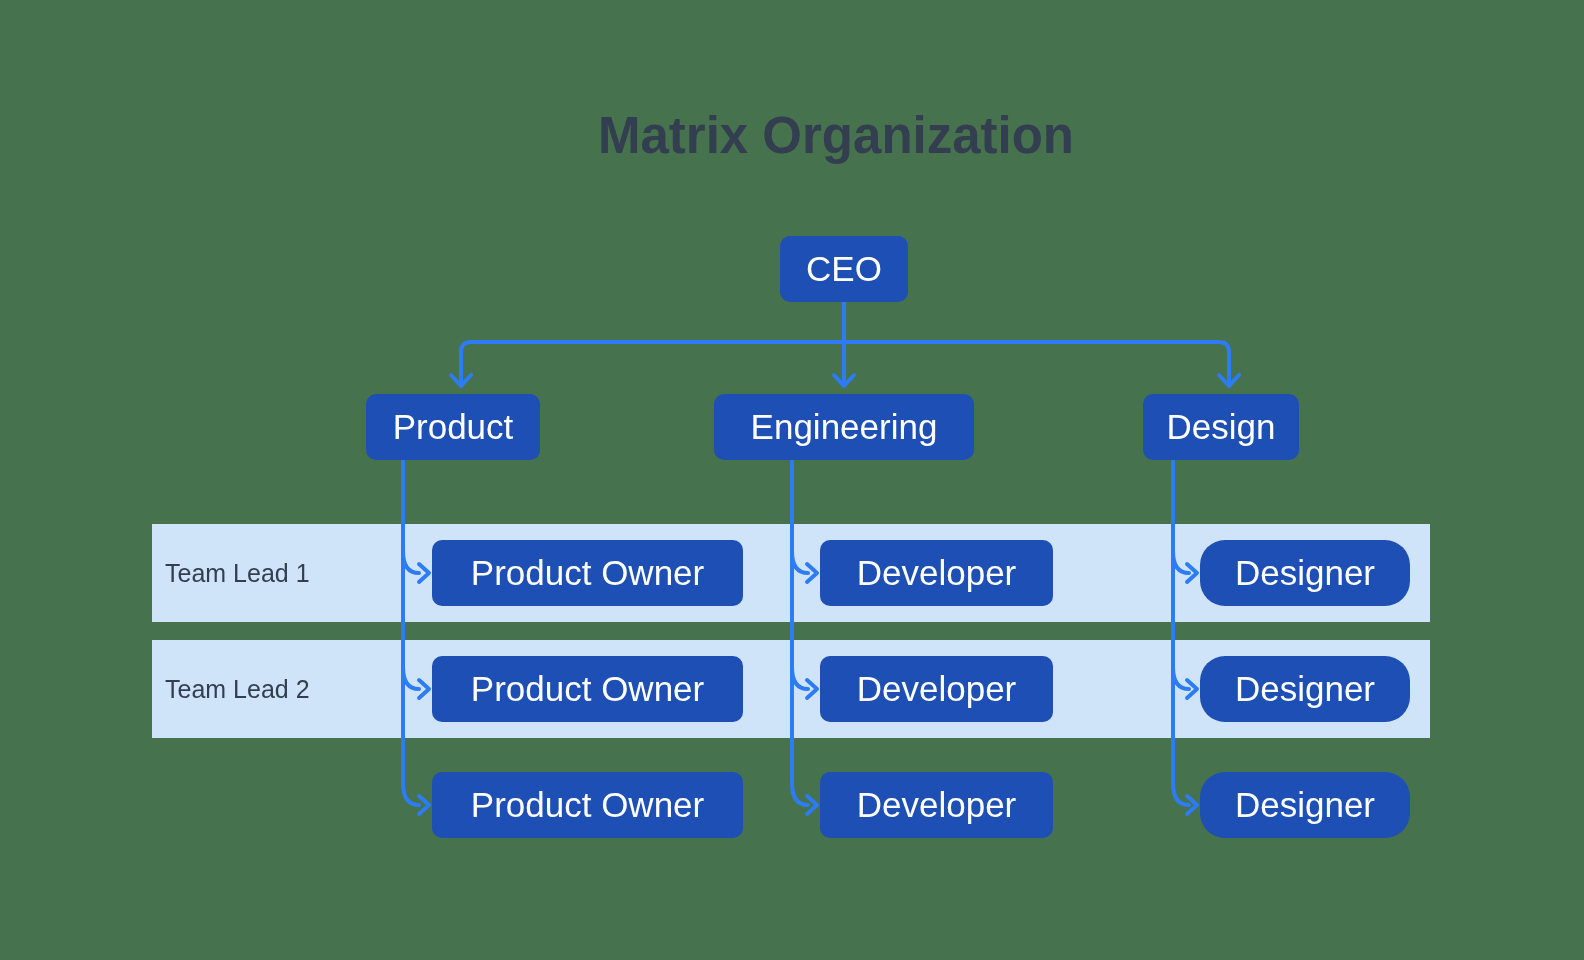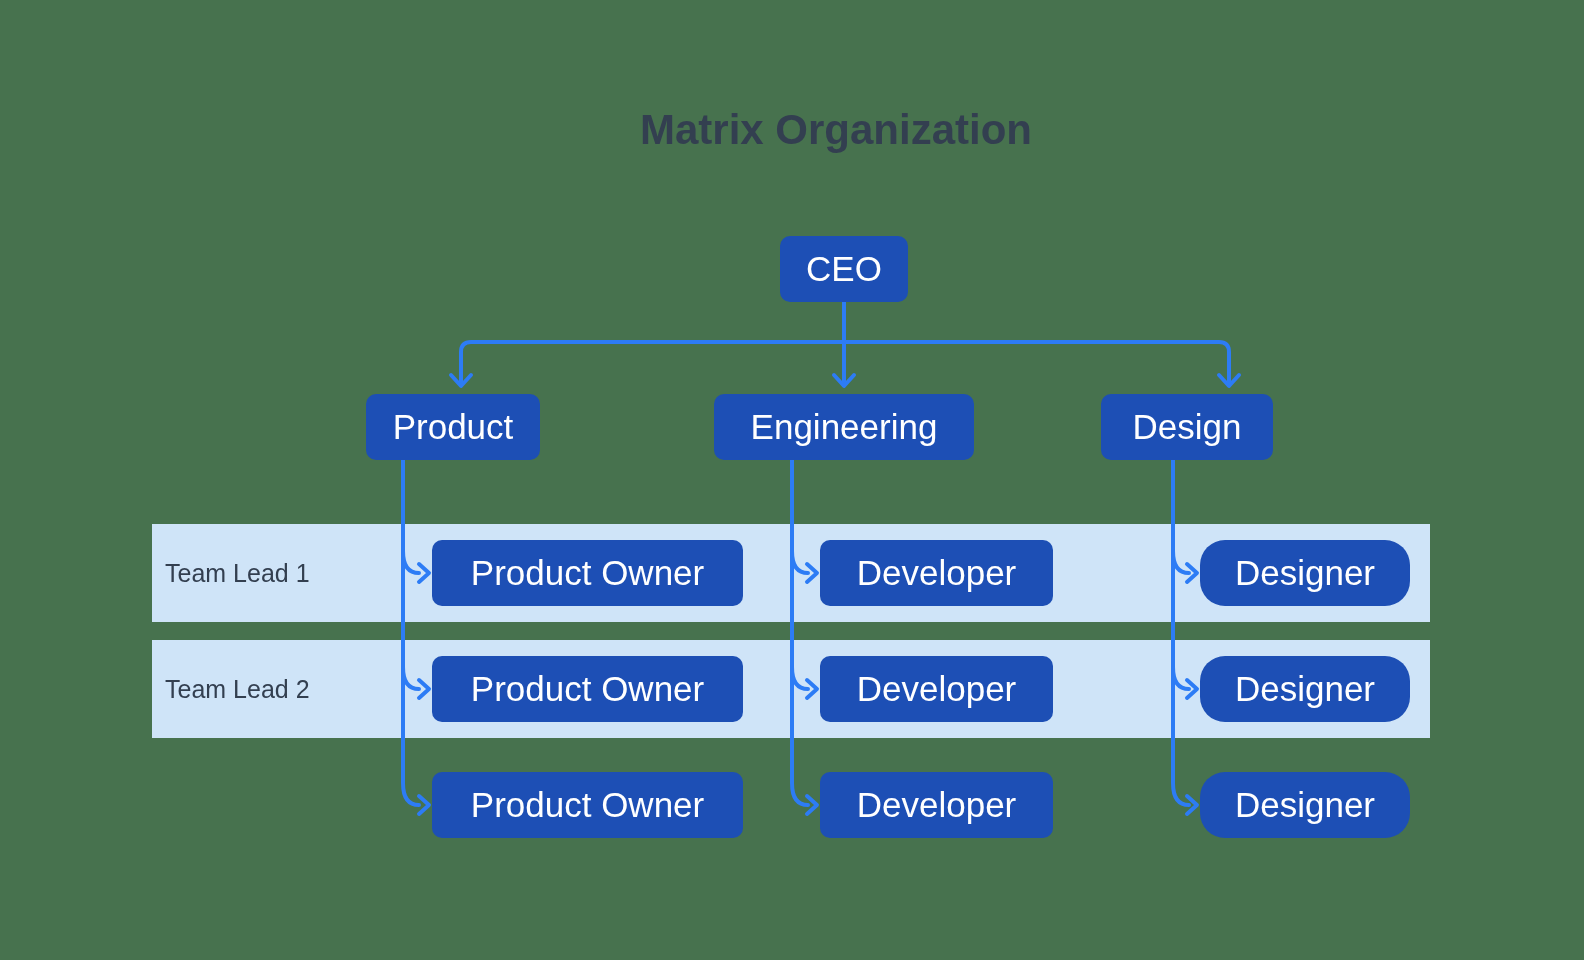--- a/index.html
+++ b/index.html
@@ -20,21 +20,21 @@
     width: 1584px;
     height: 960px;
     background: var(--bg);
     overflow: hidden;
   }
   .title {
     position: absolute;
     left: 836px;
     top: 106px;
     transform: translateX(-50%);
-    font-size: 42px;
+    font-size: 51px;
     font-weight: 700;
     color: var(--text);
     white-space: nowrap;
     z-index: 3;
   }
   .band {
     position: absolute;
     left: 152px;
     width: 1278px;
     height: 98px;
@@ -75,21 +75,21 @@
     display: flex;
     align-items: center;
     justify-content: center;
     font-size: 35px;
     z-index: 3;
     white-space: nowrap;
   }
   .ceo        { left: 780px;  top: 236px; width: 128px; }
   .dept-1     { left: 366px;  top: 394px; width: 174px; }
   .dept-2     { left: 714px;  top: 394px; width: 260px; }
-  .dept-3     { left: 1101px; top: 394px; width: 172px; }
+  .dept-3     { left: 1143px; top: 394px; width: 156px; }
   .row-1      { top: 540px; }
   .row-2      { top: 656px; }
   .row-3      { top: 772px; }
   .role-po    { left: 432px;  width: 311px; }
   .role-dev   { left: 820px;  width: 233px; }
   .role-des   { left: 1200px; width: 210px; border-radius: 25px; }
 </style>
 </head>
 <body>
 

